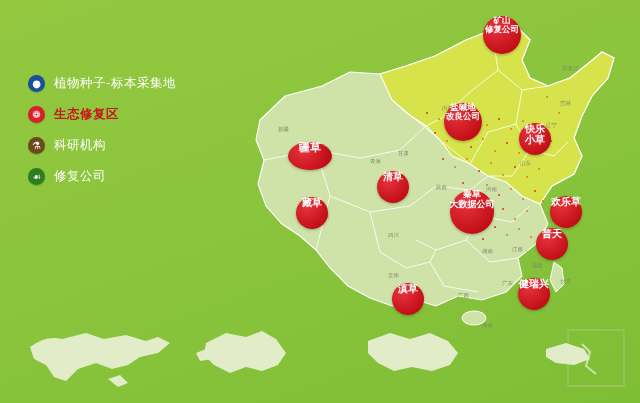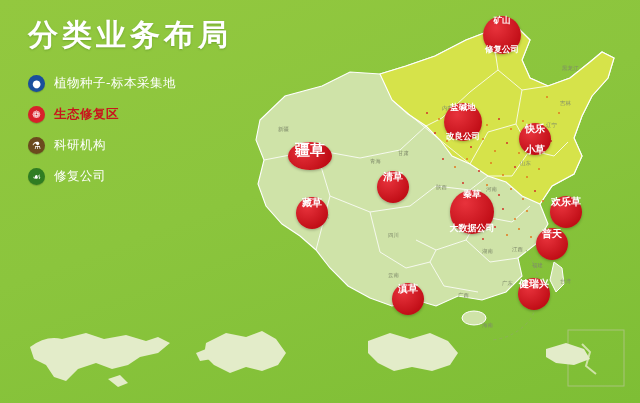--- a/index.html
+++ b/index.html
@@ -49,27 +49,27 @@
   .map-svg{position:absolute;left:0;top:0;width:410px;height:403px;}
 
   
   .islands{position:absolute;left:0;bottom:0;width:640px;height:78px;z-index:20;}
 
   
   .badge{
     position:absolute;border-radius:50%;
     background:radial-gradient(circle at 35% 30%,#e8333c,#c00d16 75%);
     color:#fff;display:flex;flex-direction:column;
-    align-items:center;justify-content:space-between;
+    align-items:center;justify-content:flex-start;
     box-shadow:0 1px 3px rgba(0,0,0,.28);
     font-weight:bold;line-height:1.1;text-align:center;
     z-index:25;
   }
   .badge span{display:block;white-space:nowrap;}
-  .b-sm{width:44px;height:28px;font-size:15px;}
+  .b-sm{width:44px;height:28px;font-size:11px;}
   .b-md{width:32px;height:32px;font-size:10px;}
   .b-lg{width:38px;height:38px;font-size:8.5px;}
   .b-xl{width:44px;height:44px;font-size:9px;}
 
   
   .mlabel{
     position:absolute;font-size:4.6px;color:#6c6c55;
     white-space:nowrap;z-index:18;letter-spacing:.2px;
   }
   .mlabel.pale{color:#7f8a6a;font-size:5.4px;}
@@ -249,21 +249,20 @@
     <path d="M108 54 L118 62 L128 58 L120 50 Z" fill="#e3ecc9"></path>
     <path d="M206 18 L226 8 L246 12 L262 6 L276 14 L286 28 L278 40 L262 46 L246 42
              L230 48 L214 40 L204 30 Z" fill="#e3ecc9"></path>
     <path d="M196 28 L206 24 L212 34 L200 36 Z" fill="#e3ecc9"></path>
     <path d="M368 16 L390 8 L410 14 L430 8 L448 16 L458 28 L450 40 L432 46 L412 42
              L394 46 L378 38 L368 28 Z" fill="#e3ecc9"></path>
     <path d="M546 24 L566 18 L584 24 L590 34 L574 40 L556 38 L546 32 Z" fill="#e3ecc9"></path>
   </svg>
 
   <div class="panel">
-    <div class="title">分类业务布局</div>
 
     <div class="legend" id="legend-list">
         <div class="legend-row">
           <span class="lg-icon lg-blue">●</span>
           <span class="lg-text">植物种子-标本采集地</span>
         </div>
         <div class="legend-row">
           <span class="lg-icon lg-red">❁</span>
           <span class="lg-text red">生态修复区</span>
         </div>

